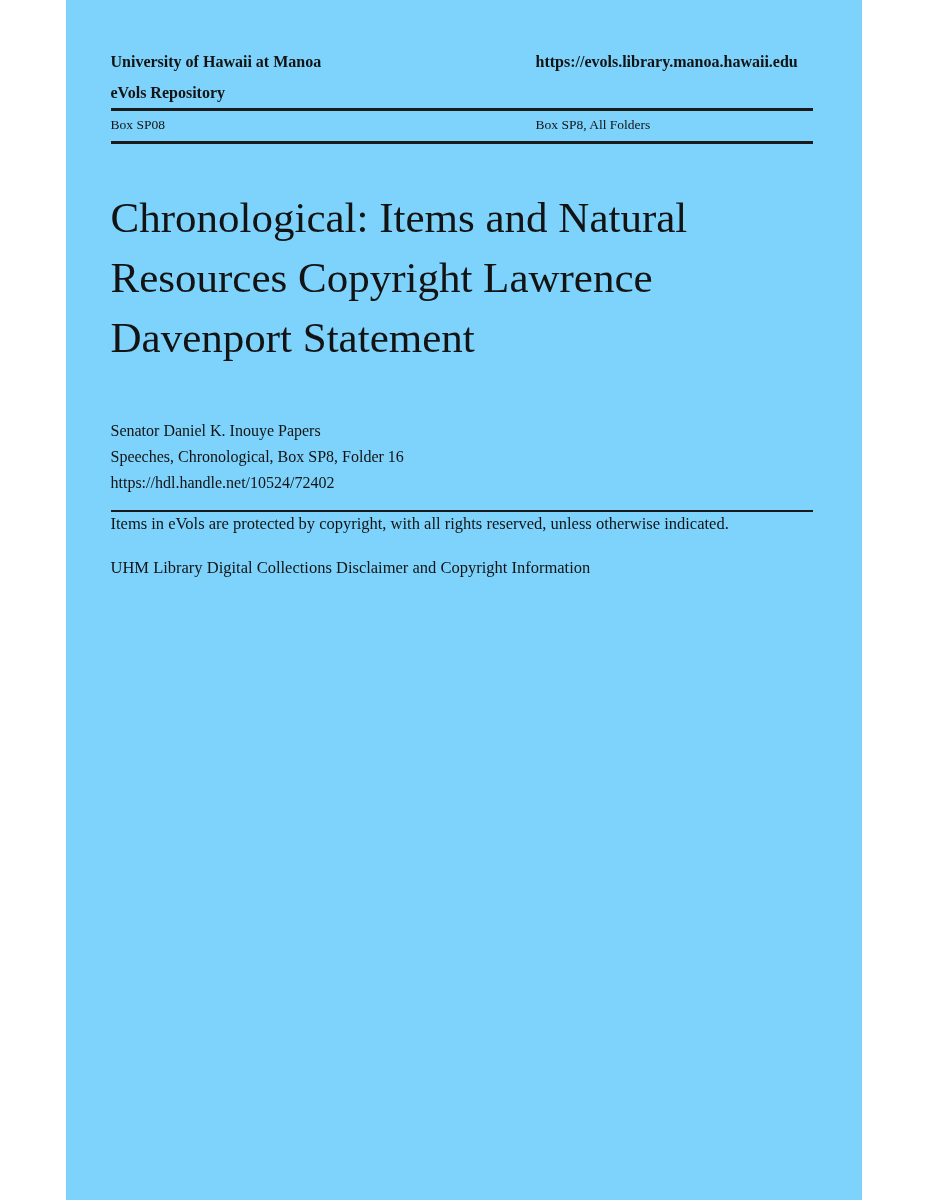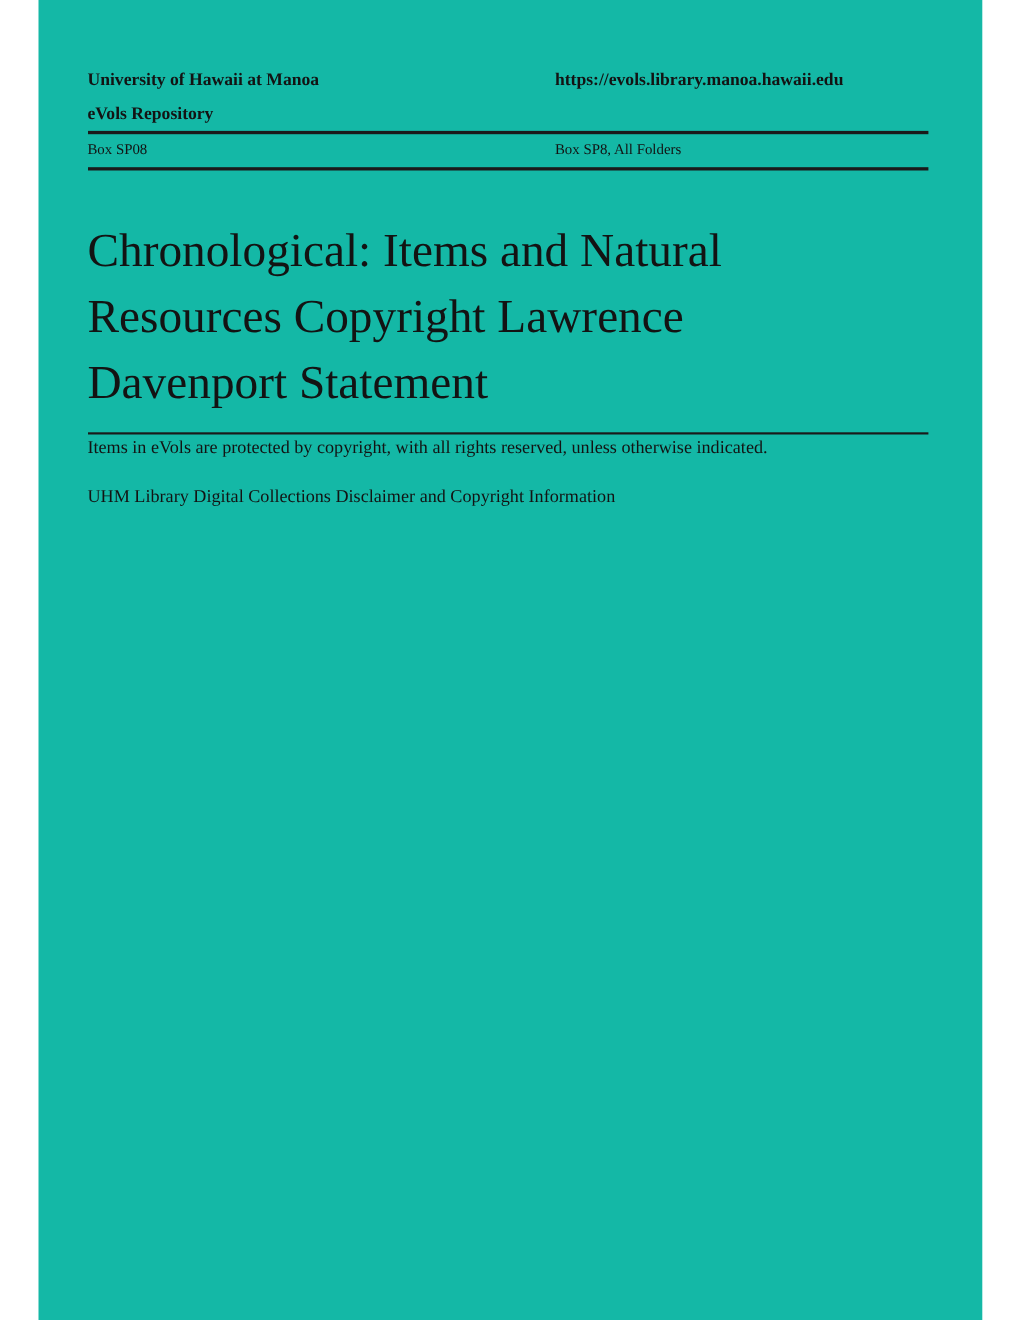--- a/index.html
+++ b/index.html
@@ -1,25 +1,25 @@
 <!DOCTYPE html>
 <html><head>
 <meta charset="utf-8">
 <style>
   * { margin: 0; padding: 0; box-sizing: border-box; }
   html, body { background: #ffffff; }
   .page {
     position: relative;
-    width: 858px;
+    width: 796px;
     height: 1200px;
     margin: 0 auto;
-    background: #14b8a6;
+    background: #7dd3fc;
     color: #131313;
     font-family: "Liberation Serif", "DejaVu Serif", serif;
-    padding: 11px 49px 0 45px;
+    padding: 0 49px 0 45px;
     overflow: hidden;
   }
   .header { padding-top: 46px; }
   .header-grid {
     display: grid;
     grid-template-columns: 425px 1fr;
   }
   .hdr-line {
     font-weight: bold;
     font-size: 16px;
@@ -93,20 +93,25 @@
 
     <hr class="rule">
   </div>
 
   <h1 class="title">
     <span>Chronological: Items and Natural</span><br>
     <span>Resources Copyright Lawrence</span><br>
     <span>Davenport Statement</span>
   </h1>
 
+  <div class="meta">
+    <div>Senator Daniel K. Inouye Papers</div>
+    <div>Speeches, Chronological, Box SP8, Folder 16</div>
+    <div class="linklike">https://hdl.handle.net/10524/72402</div>
+  </div>
 
   <hr class="rule rule-thin rule-mid">
 
   <p class="copyright-notice">Items in eVols are protected by copyright, with all rights reserved, unless otherwise indicated.</p>
 
   <p class="disclaimer linklike">UHM Library Digital Collections Disclaimer and Copyright Information</p>
 
 </div>
 
 </body></html>

